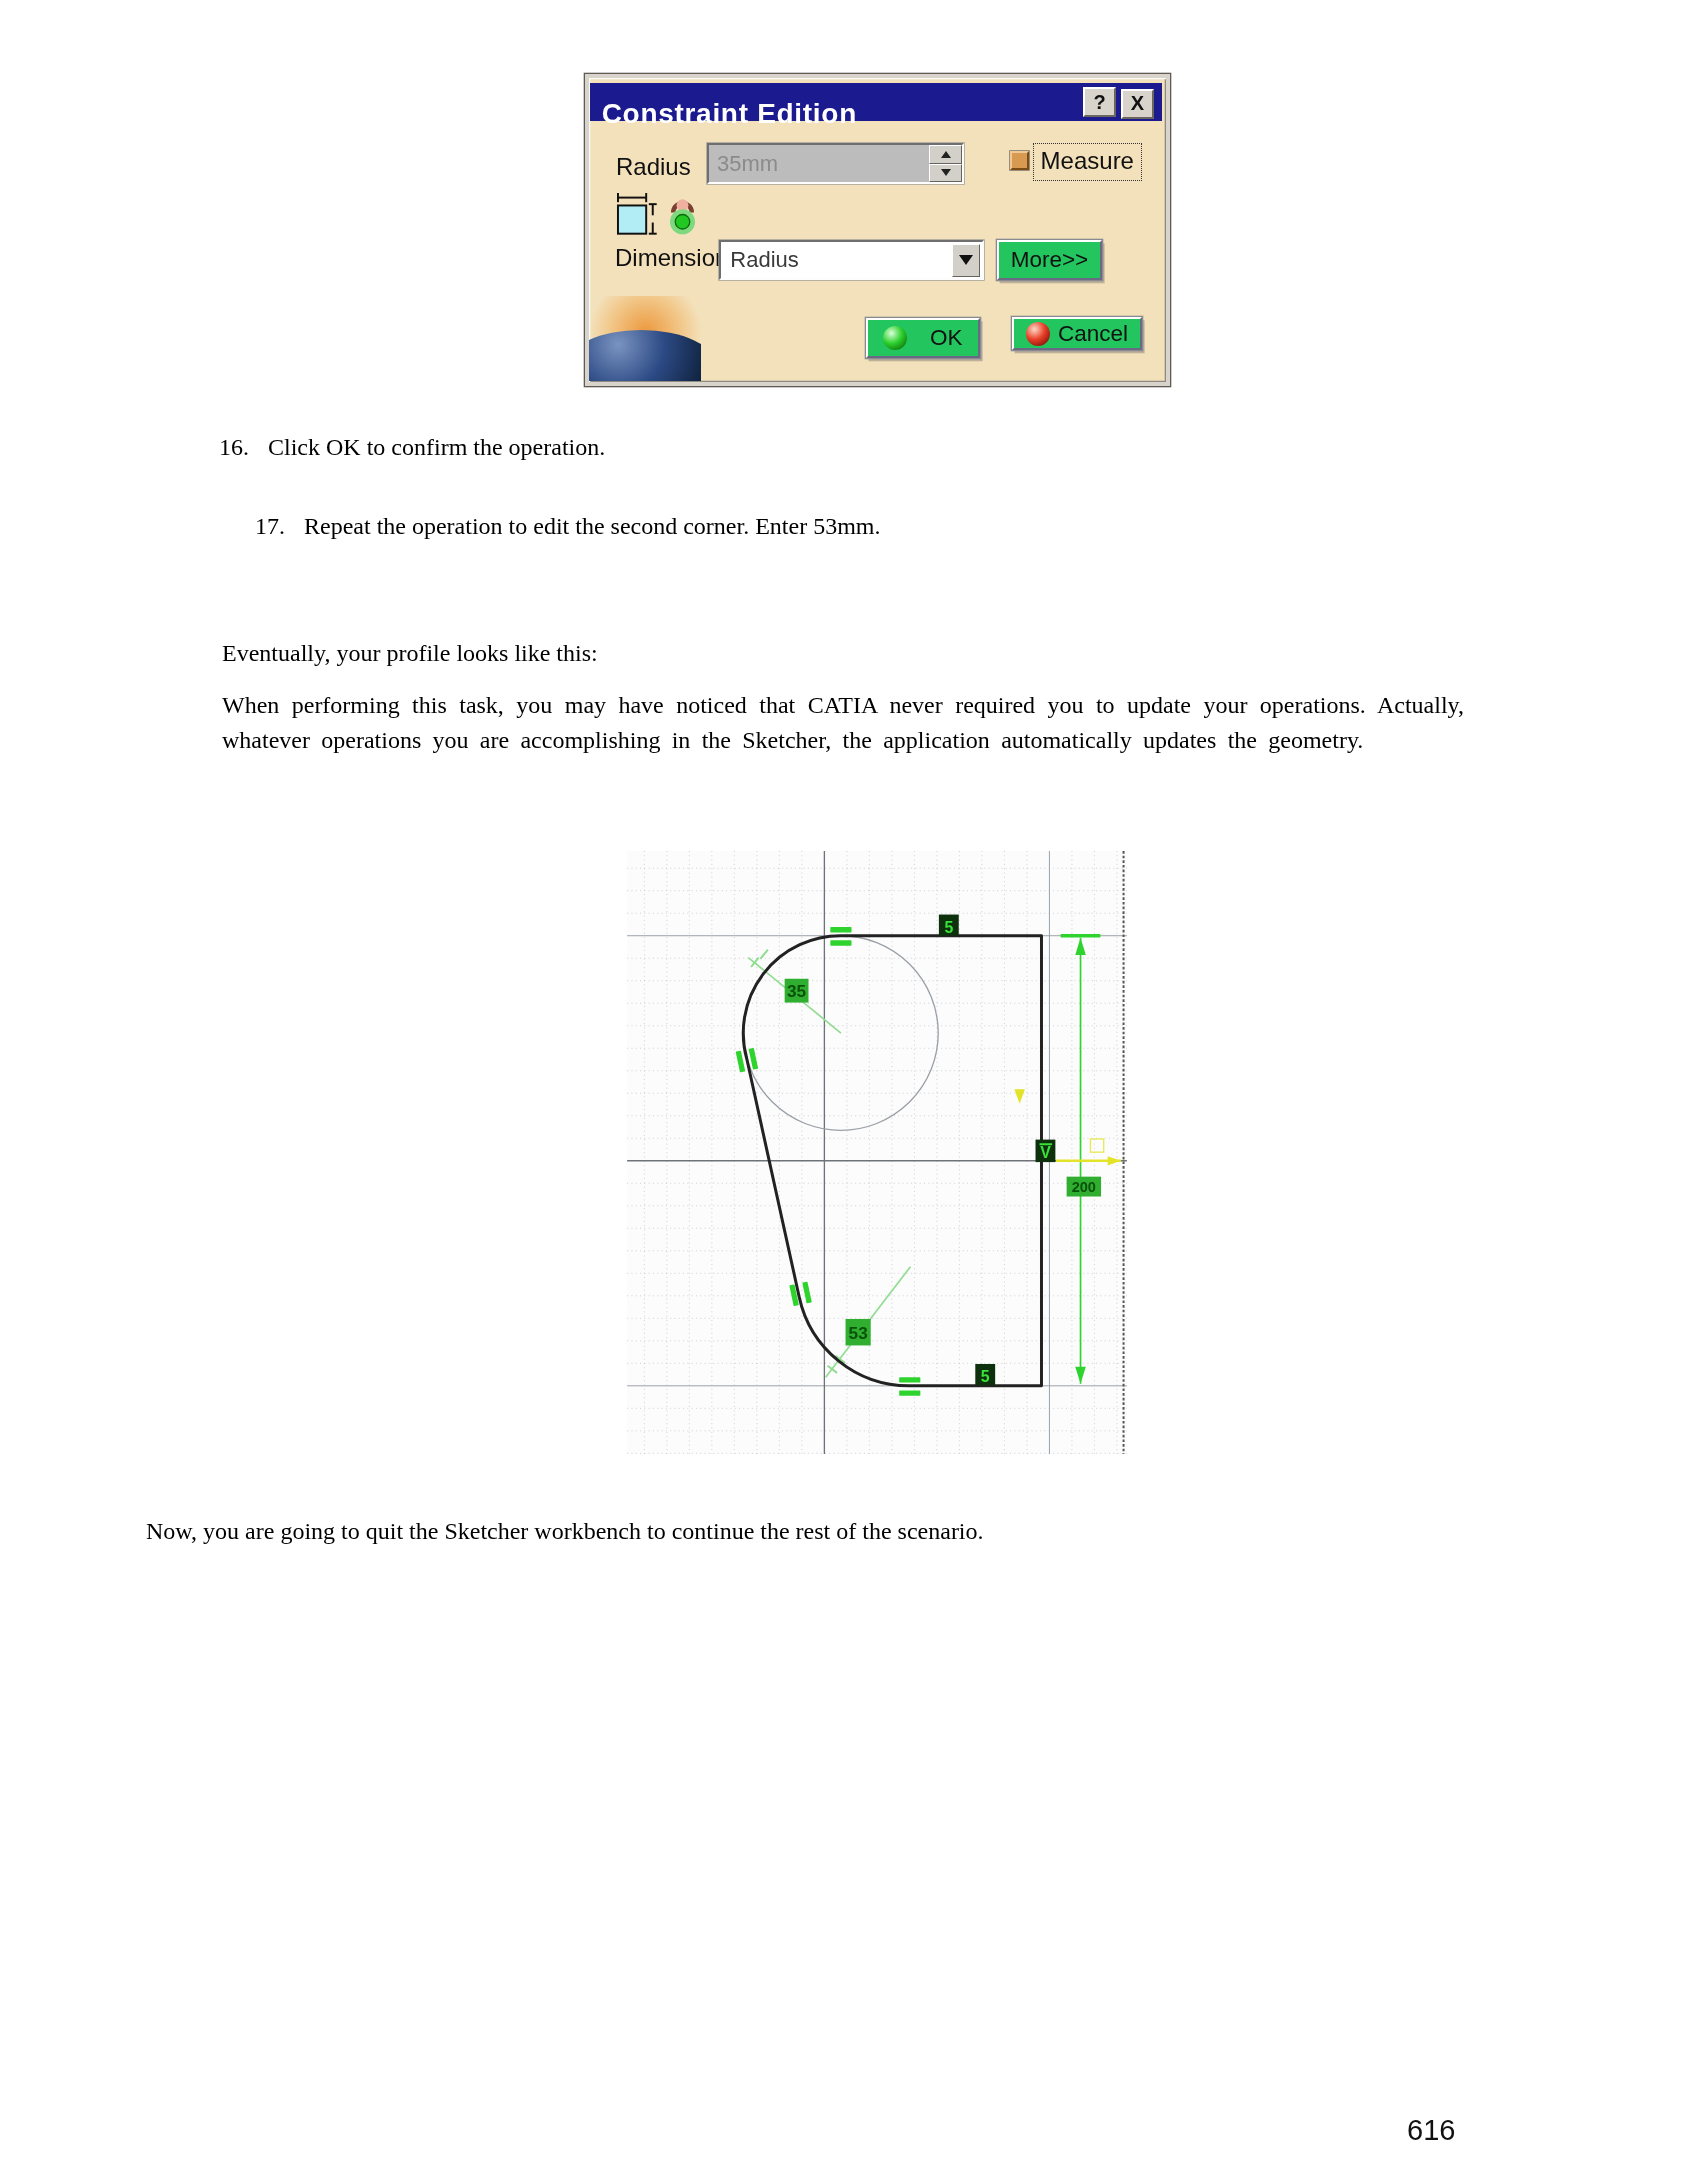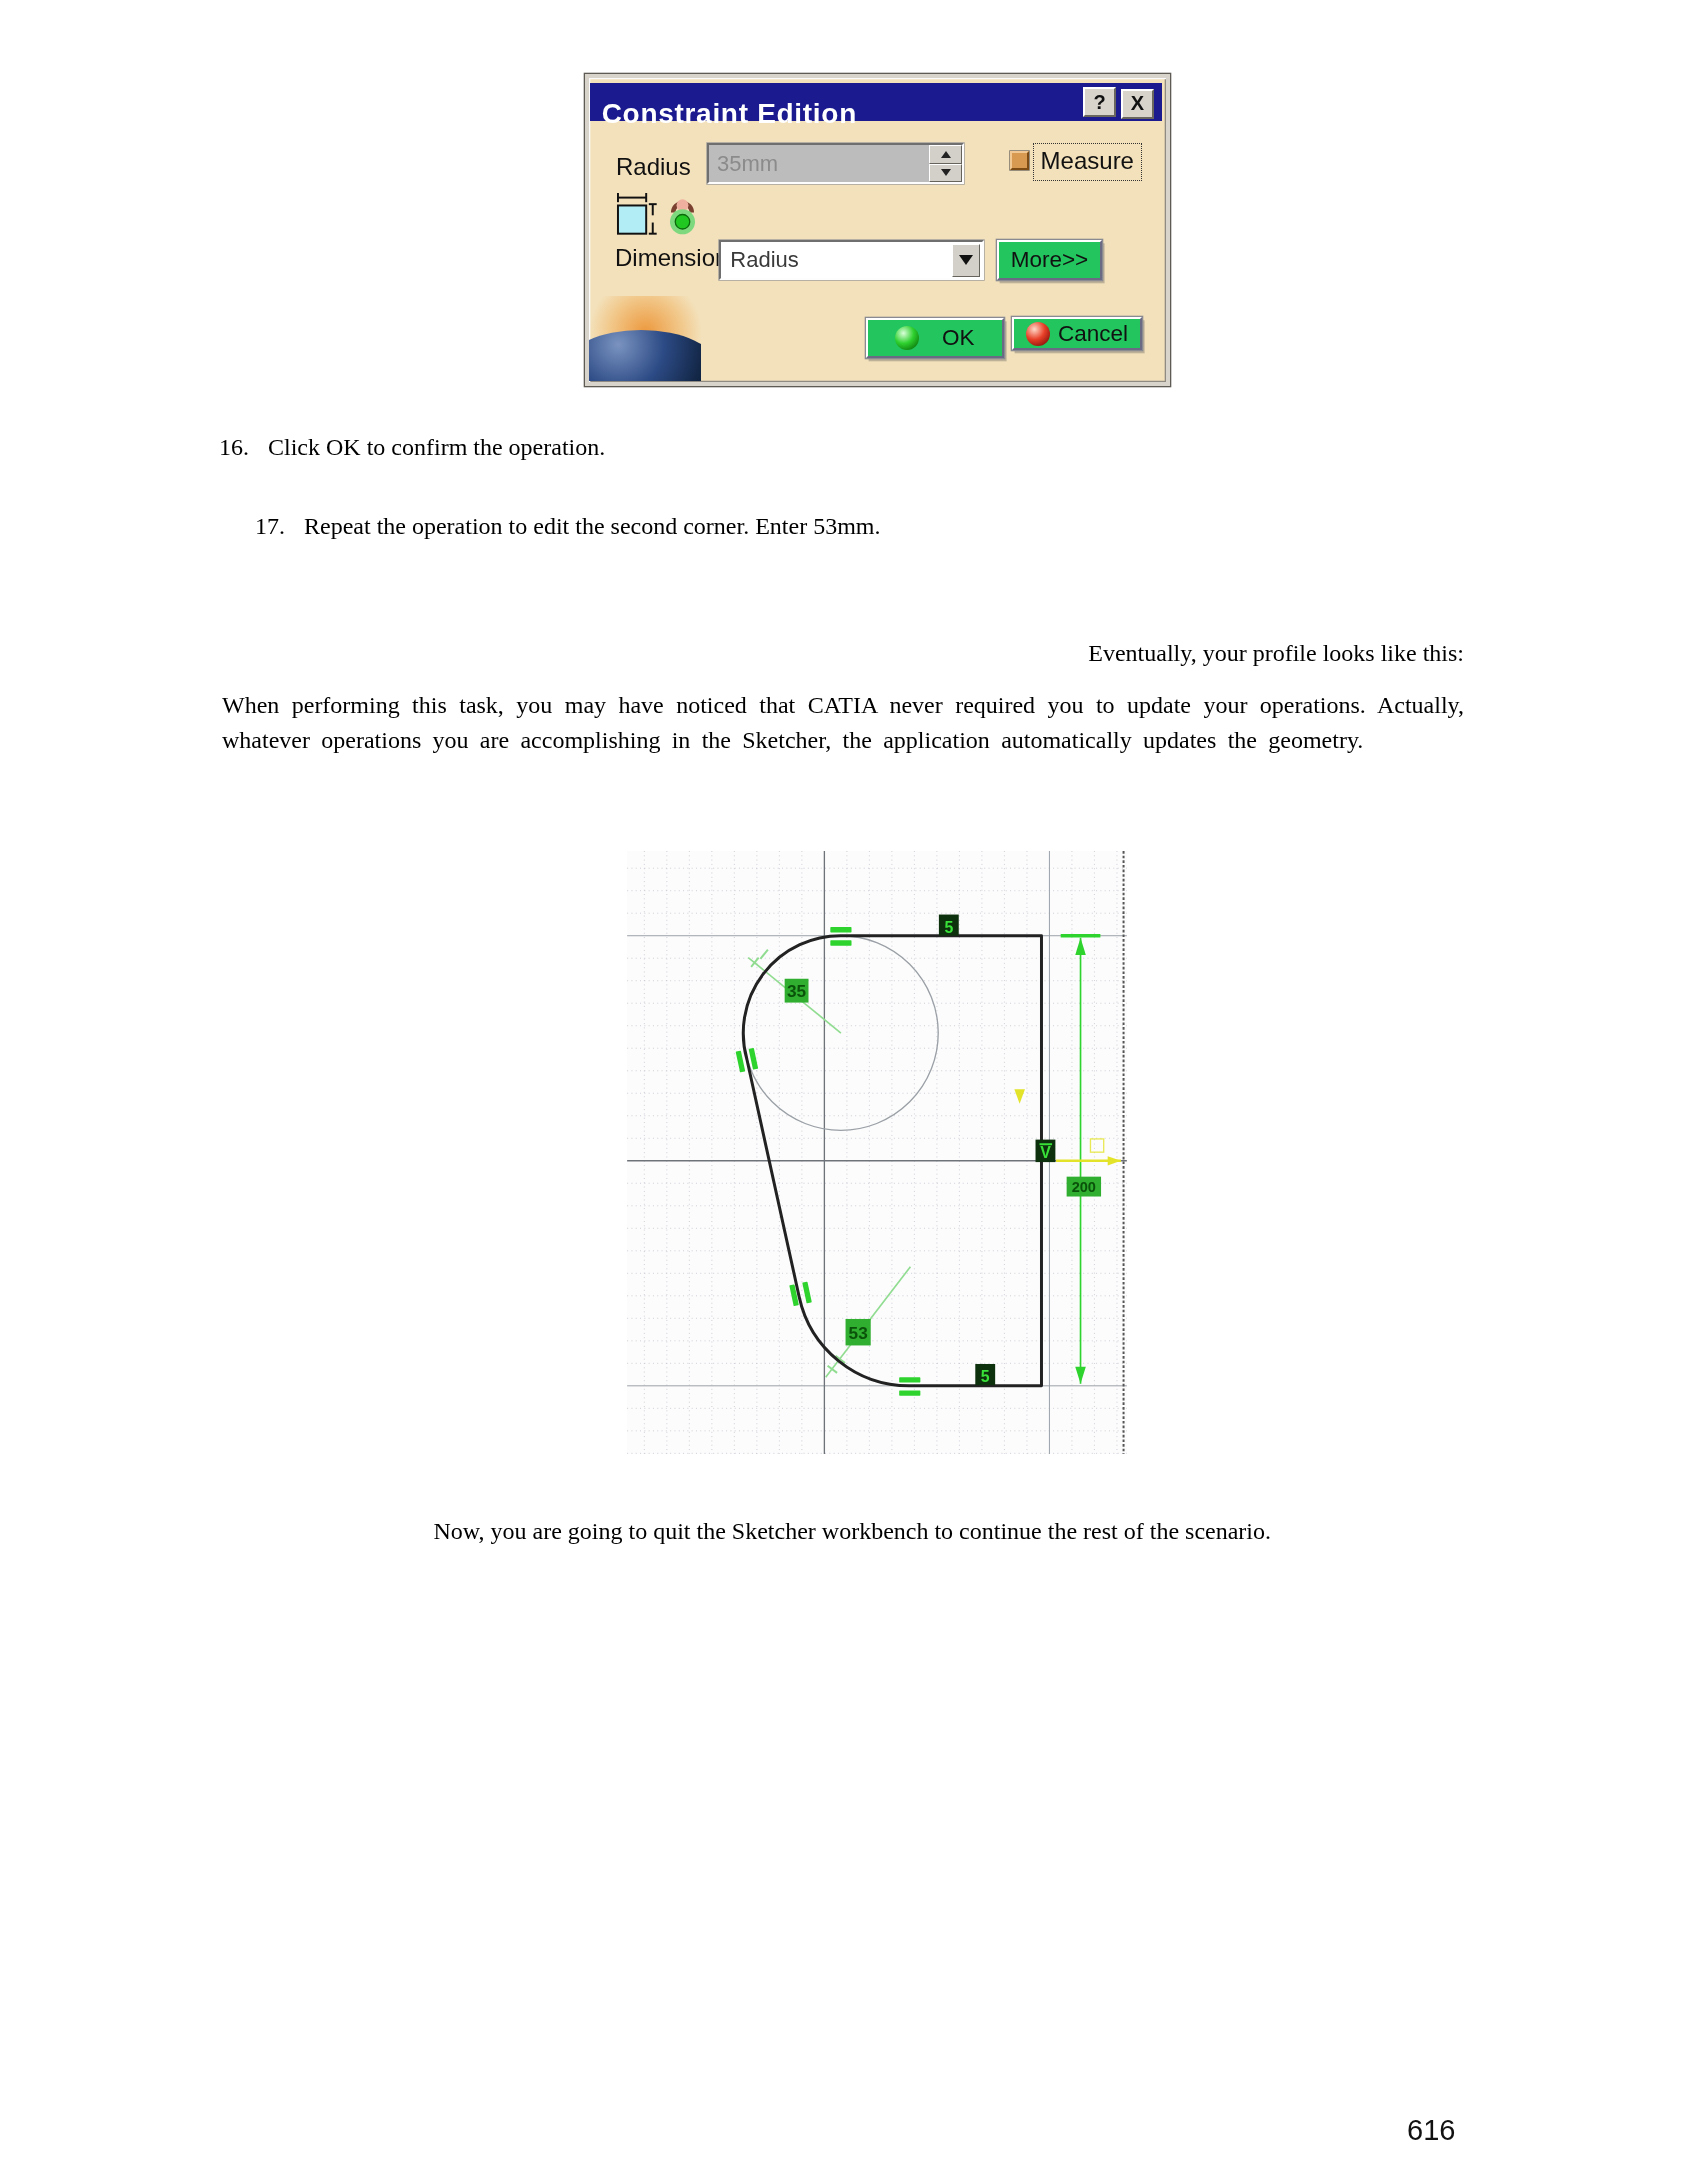--- a/index.html
+++ b/index.html
@@ -55,21 +55,21 @@
   .sphere.red{background:radial-gradient(circle at 35% 30%, #ffd9c9, #e84028 45%, #7a0a06 90%);}
   .blob{position:absolute;left:0px;top:218px;width:112px;height:85px;overflow:hidden;}
   .blob .orange{position:absolute;left:0;top:-4px;width:126px;height:73px;
         background:radial-gradient(circle at 45% 55%, rgba(235,140,40,.85), rgba(240,170,80,.45) 45%, rgba(240,170,80,0) 70%);}
   .blob .blue{position:absolute;left:-24px;top:34px;width:152px;height:73px;border-radius:50%;
         background:radial-gradient(circle at 35% 20%, #7a93c0, #2c4a85 40%, #122645 75%, #0b1b33);}
 
   
   .instr{position:absolute;font-size:24px;white-space:nowrap;}
   .instr .n{display:inline-block;width:49px;}
-  .para{position:absolute;font-size:24px;text-align:right;}
+  .para{position:absolute;font-size:24px;}
   .just{text-align:justify;word-spacing:5.3px;line-height:35px;}
   .pagenum{position:absolute;font-family:"Liberation Sans",sans-serif;font-size:29px;color:#111;}
 
   
   .sketch{position:absolute;left:627px;top:851px;width:500px;height:603px;}
   .sketch svg{width:100%;height:100%;display:block;}
 </style>
 </head>
 <body>
 
@@ -126,21 +126,21 @@
     <div class="dropdown sunken">
       <span class="val">Radius</span>
       <span class="dd-arrow">
           <span class="dd-tri"></span>
         </span>
     </div>
     <div class="pbtn" style="left:408px;top:162px;width:105px;height:40px;">
       <span>More&gt;&gt;</span>
     </div>
 
-    <div class="pbtn" style="left:277px;top:240px;width:138px;height:40px;gap:22.5px;">
+    <div class="pbtn" style="left:277px;top:240px;width:114px;height:40px;gap:22.5px;">
       <span class="sphere green"></span>
       <span>OK</span>
     </div>
     <div class="pbtn" style="left:423px;top:239px;width:130px;height:33px;gap:8px;">
       <span class="sphere red"></span>
       <span>Cancel</span>
     </div>
 
     <div class="blob">
       <div class="orange"></div>

